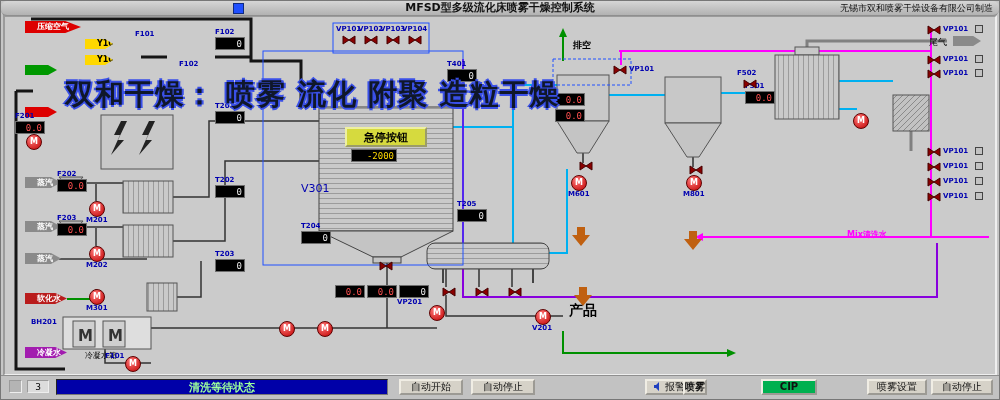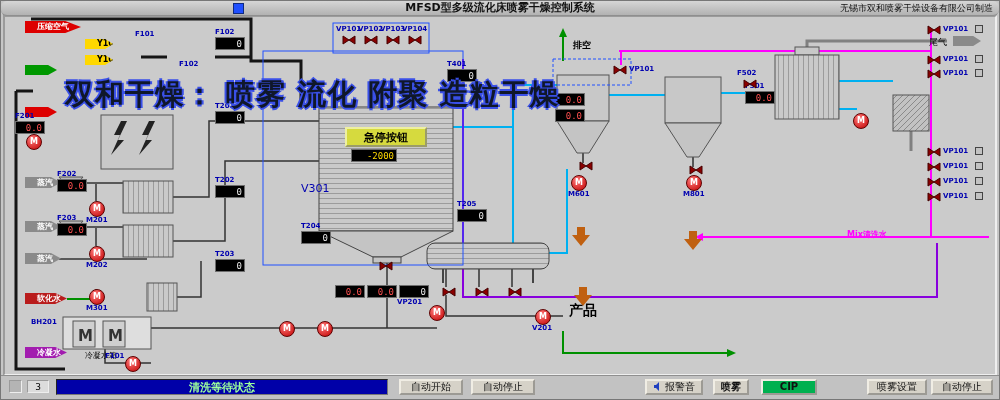--- a/index.html
+++ b/index.html
@@ -372,21 +372,21 @@
       </button>
       <button class="btn" style="left:470px;width:64px;">
         <span>自动停止</span>
       </button>
       <button class="btn" style="left:644px;width:58px;">
         <svg width="10" height="10">
   <polygon points="1,3 3,3 6,0 6,9 3,6 1,6" fill="#2040c0"></polygon>
         </svg>
         <span>报警音</span>
       </button>
-      <button class="btn" style="left:712px;width:36px;font-weight:bold;text-align:right;">
+      <button class="btn" style="left:682px;width:24px;font-weight:bold;text-align:right;">
         <span>喷雾</span>
       </button>
       <button class="btn" style="left:760px;width:56px;background:#00b050;font-weight:bold;">
         <span>CIP</span>
       </button>
       <button class="btn" style="left:866px;width:60px;">
         <span>喷雾设置</span>
       </button>
       <button class="btn" style="left:930px;width:62px;">
         <span>自动停止</span>

